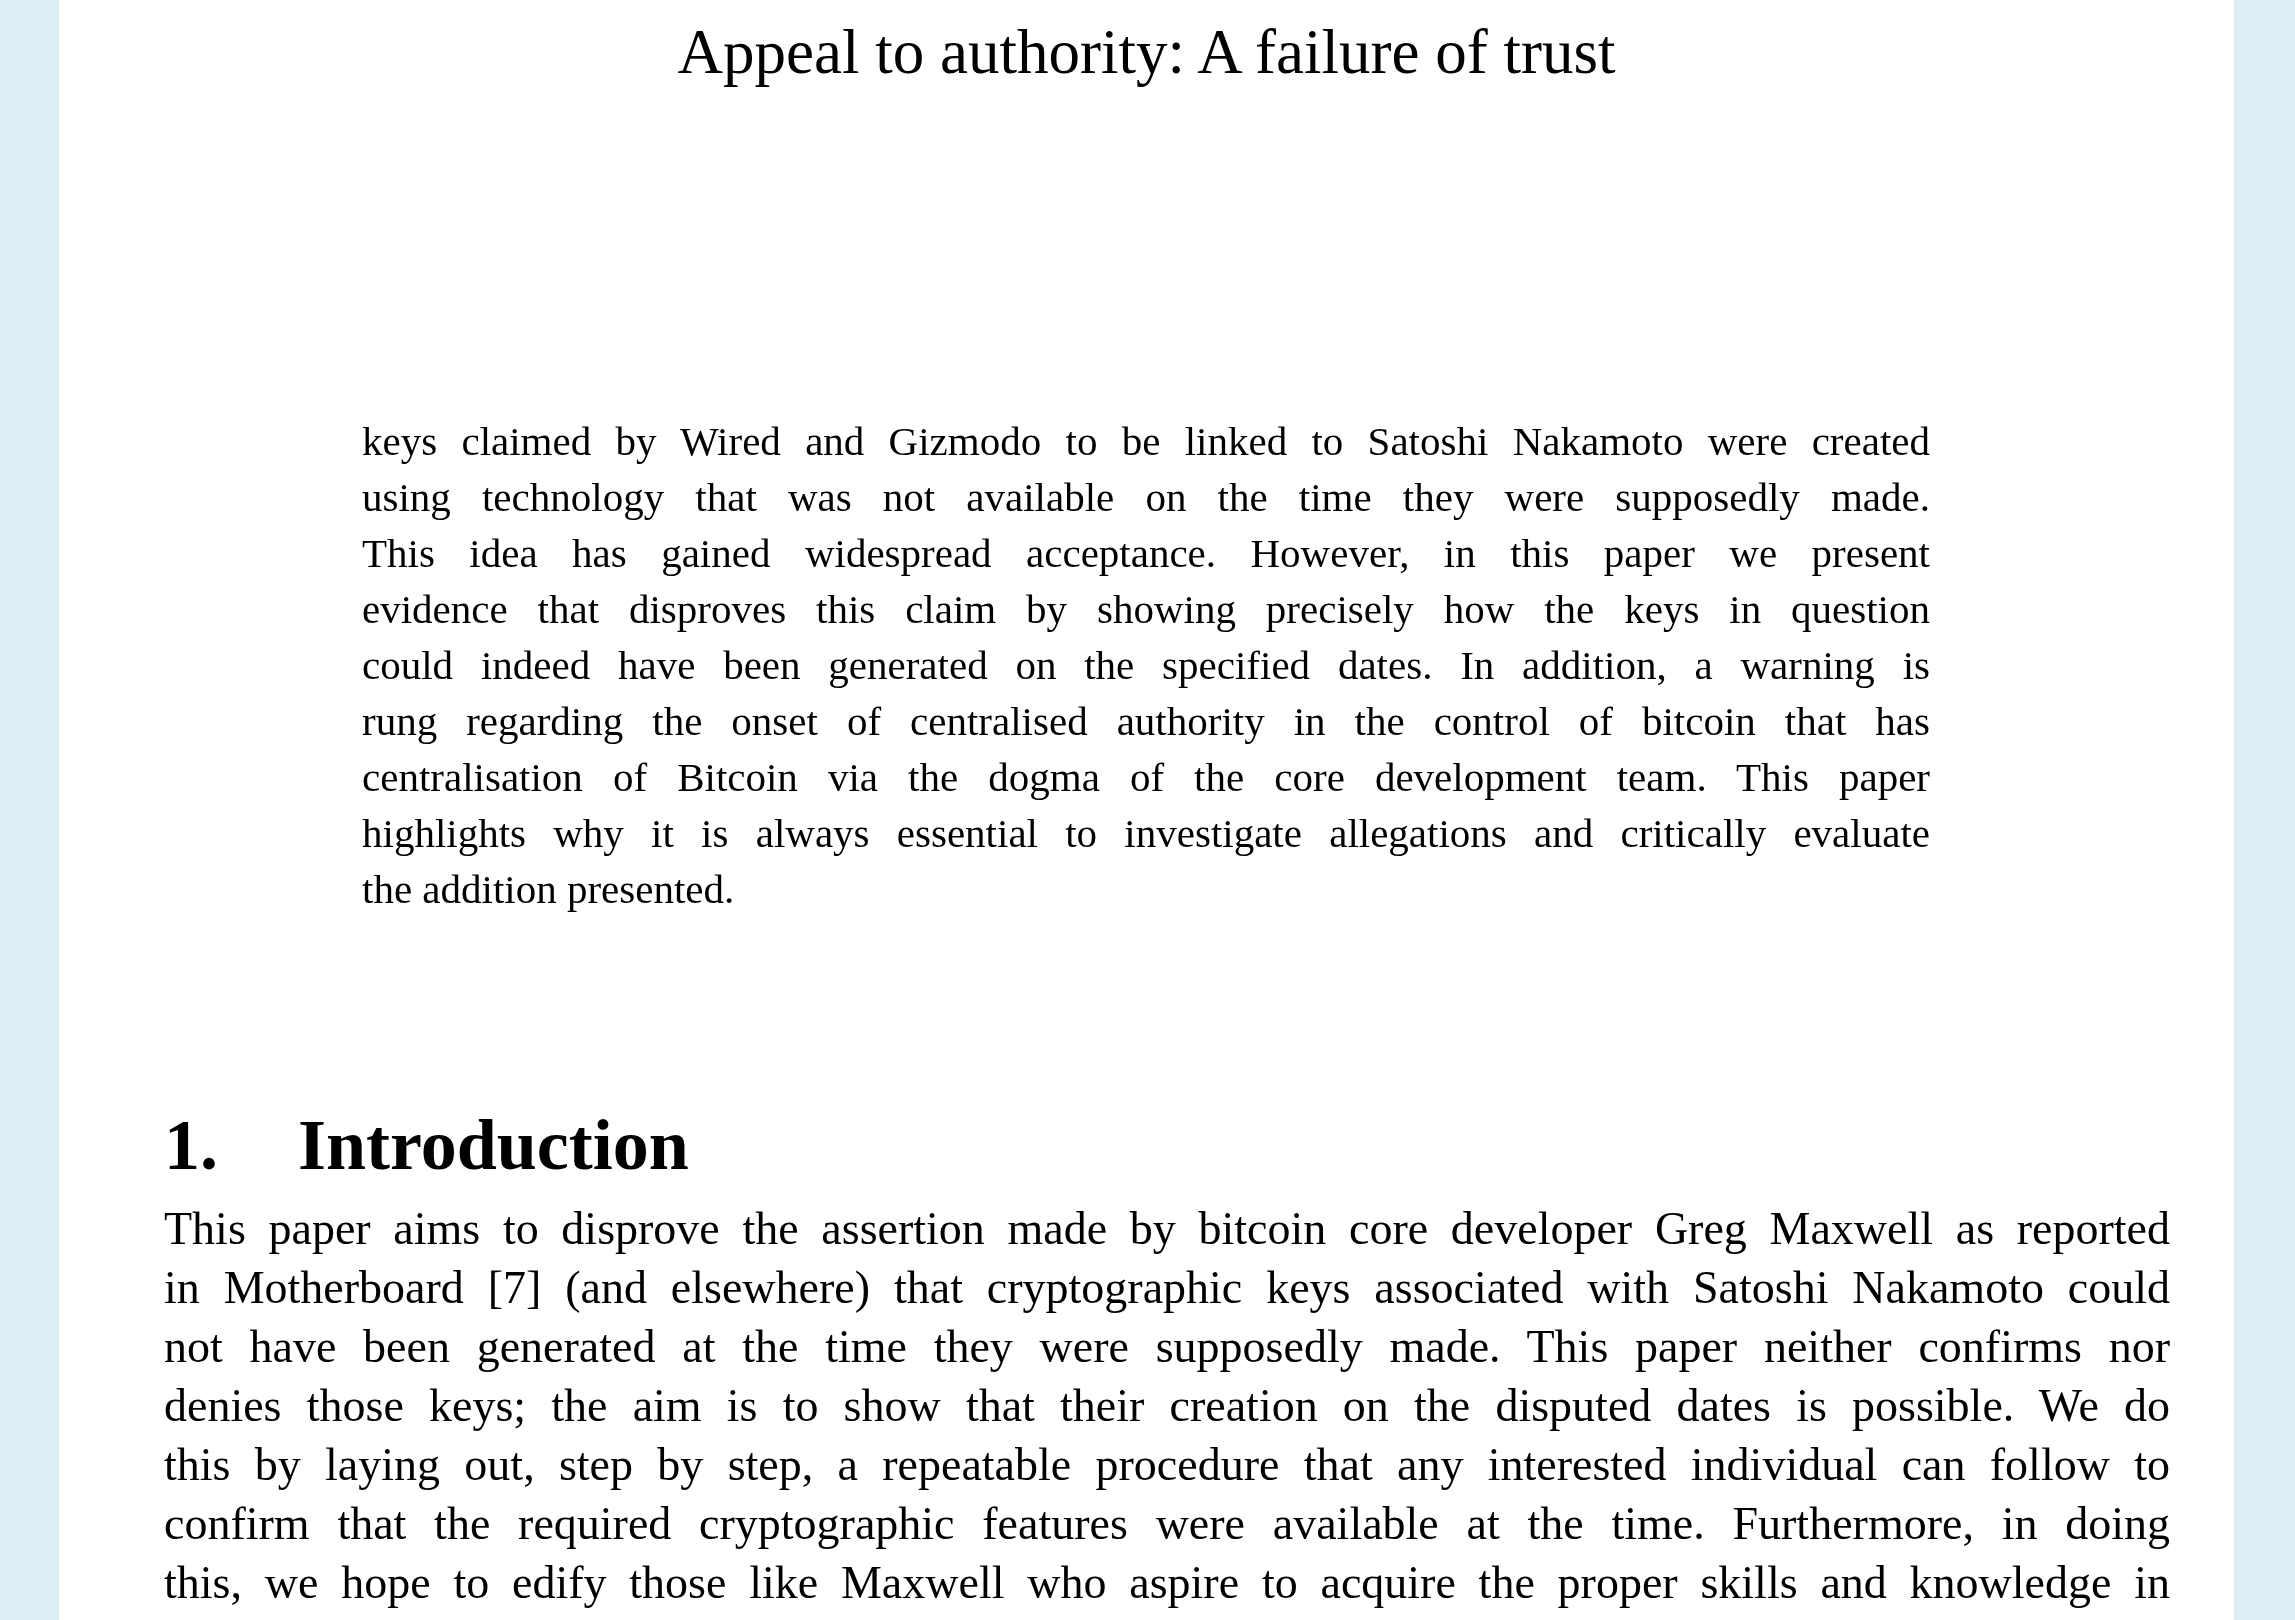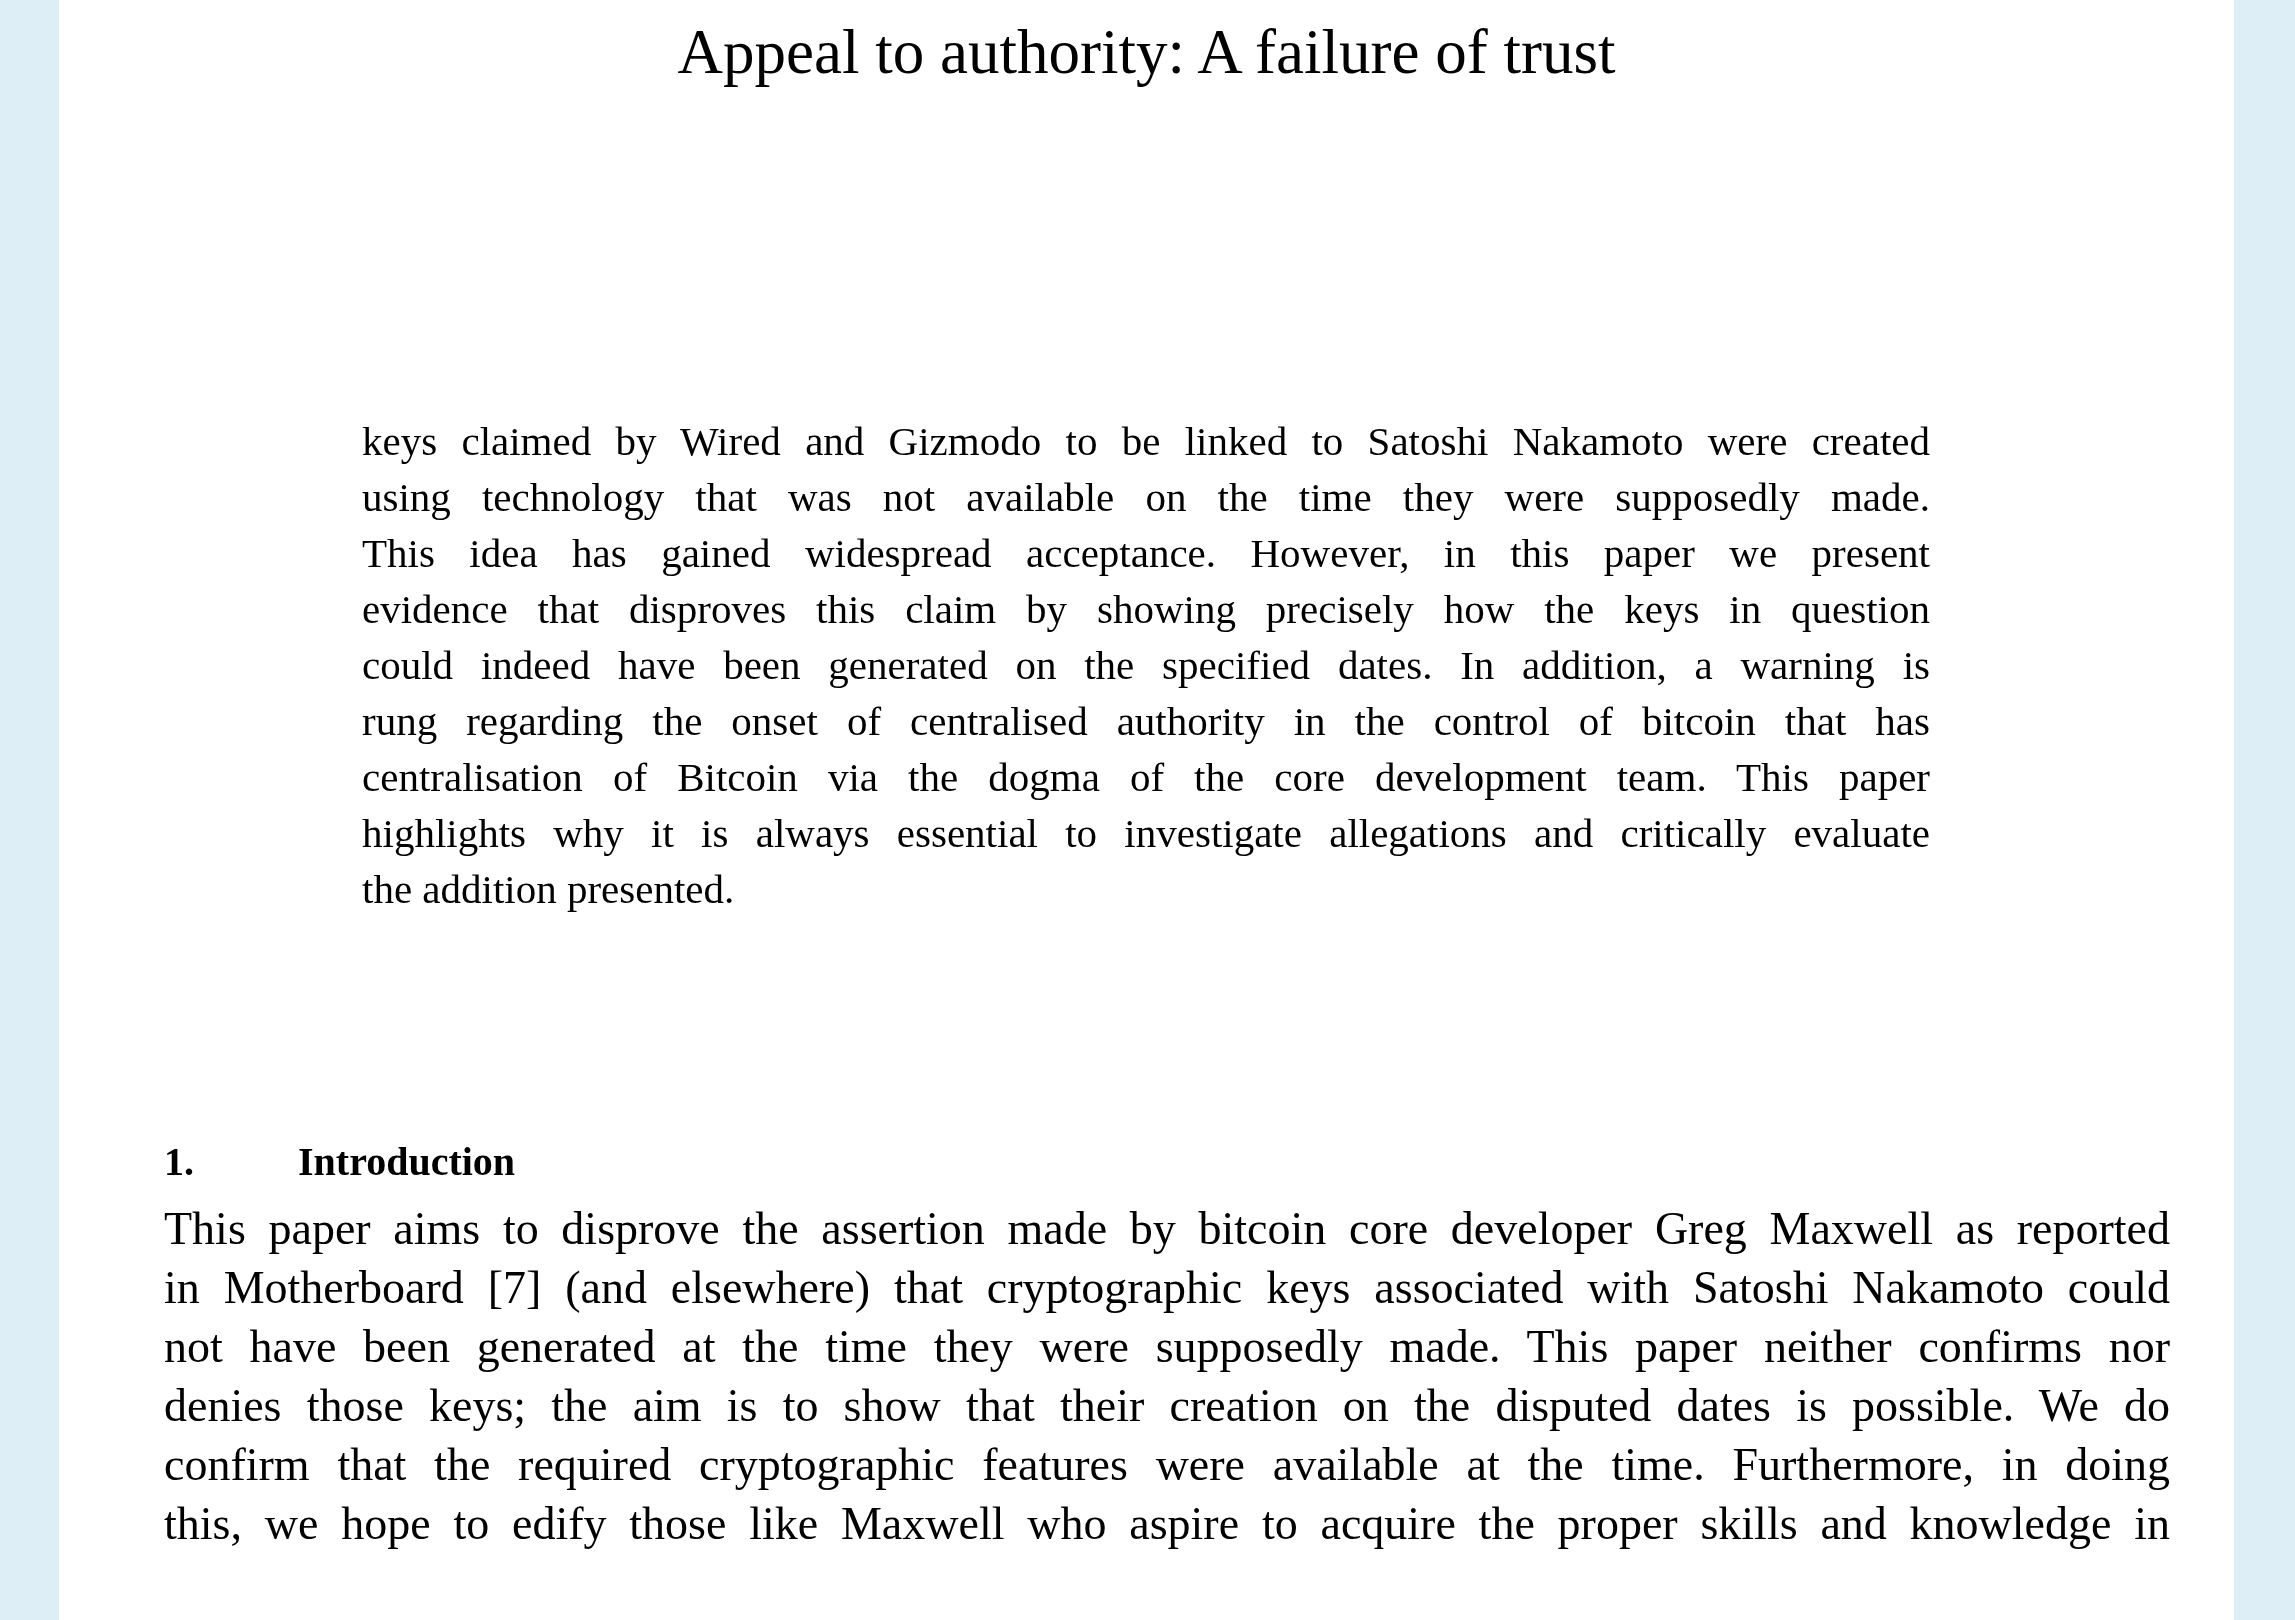--- a/index.html
+++ b/index.html
@@ -61,23 +61,22 @@
     font-weight: bold;
     margin-right: 20px;
   }
 
   .section-heading {
     position: absolute;
     top: 1111px;
     left: 105px;
     width: 2006px;
     font-weight: bold;
-    font-size: 40px;
+    font-size: 72px;
     line-height: 68px;
-    margin-top: 17px;
   }
   .section-number {
     display: inline-block;
     width: 134px;
   }
 
   .intro-paragraph {
     position: absolute;
     top: 1199px;
     left: 105px;
@@ -110,19 +109,20 @@
 
     <div class="section-heading">
       <span class="section-number">1.</span><span>Introduction</span>
     </div>
 
     <div class="intro-paragraph">
         <div class="tline">This paper aims to disprove the assertion made by bitcoin core developer Greg Maxwell as reported</div>
         <div class="tline">in Motherboard [7] (and elsewhere) that cryptographic keys associated with Satoshi Nakamoto could</div>
         <div class="tline">not have been generated at the time they were supposedly made.  This paper neither confirms nor</div>
         <div class="tline">denies those keys; the aim is to show that their creation on the disputed dates is possible.  We do</div>
+        <div class="tline">this by laying out, step by step, a repeatable procedure that any interested individual can follow to</div>
         <div class="tline">confirm that the required cryptographic features were available at the time.  Furthermore, in doing</div>
         <div class="tline">this, we hope to edify those like Maxwell who aspire to acquire the proper skills and knowledge in</div>
       </div>
 
   </div>
 </div>
 
 
 </body></html>

